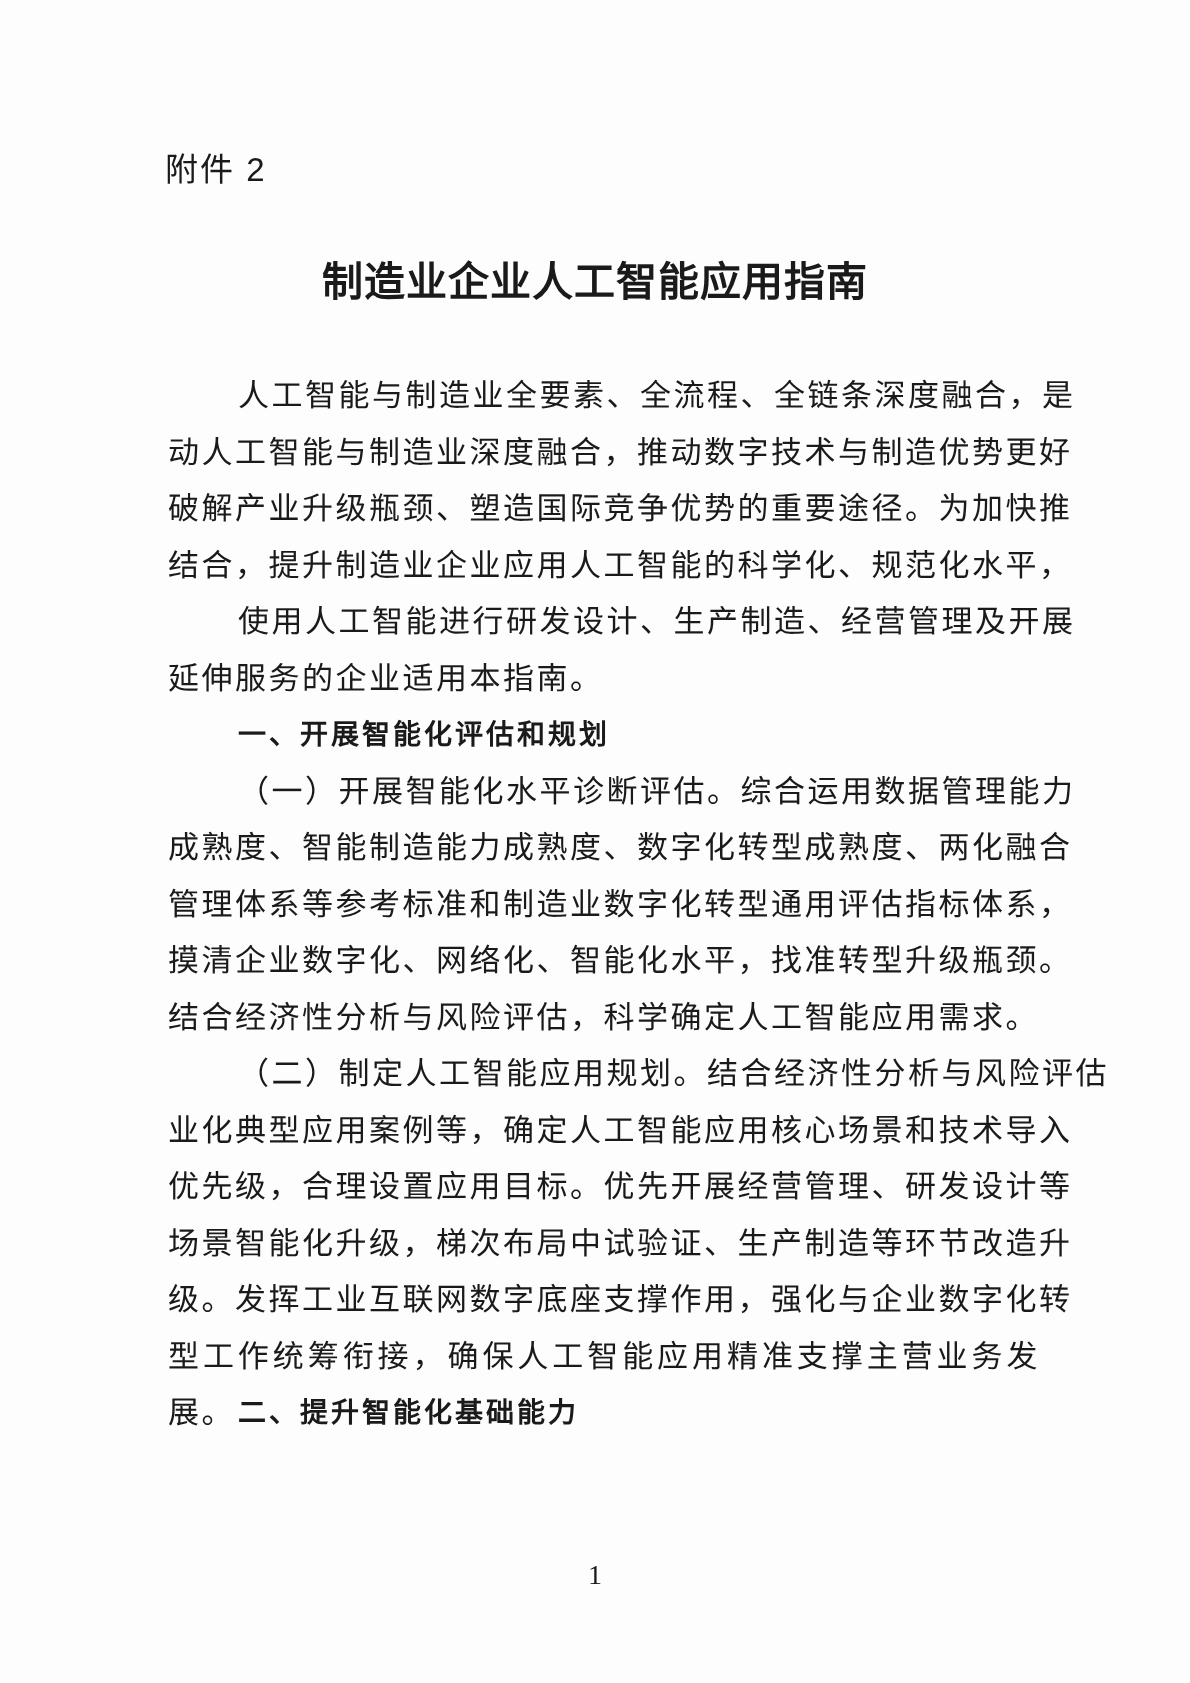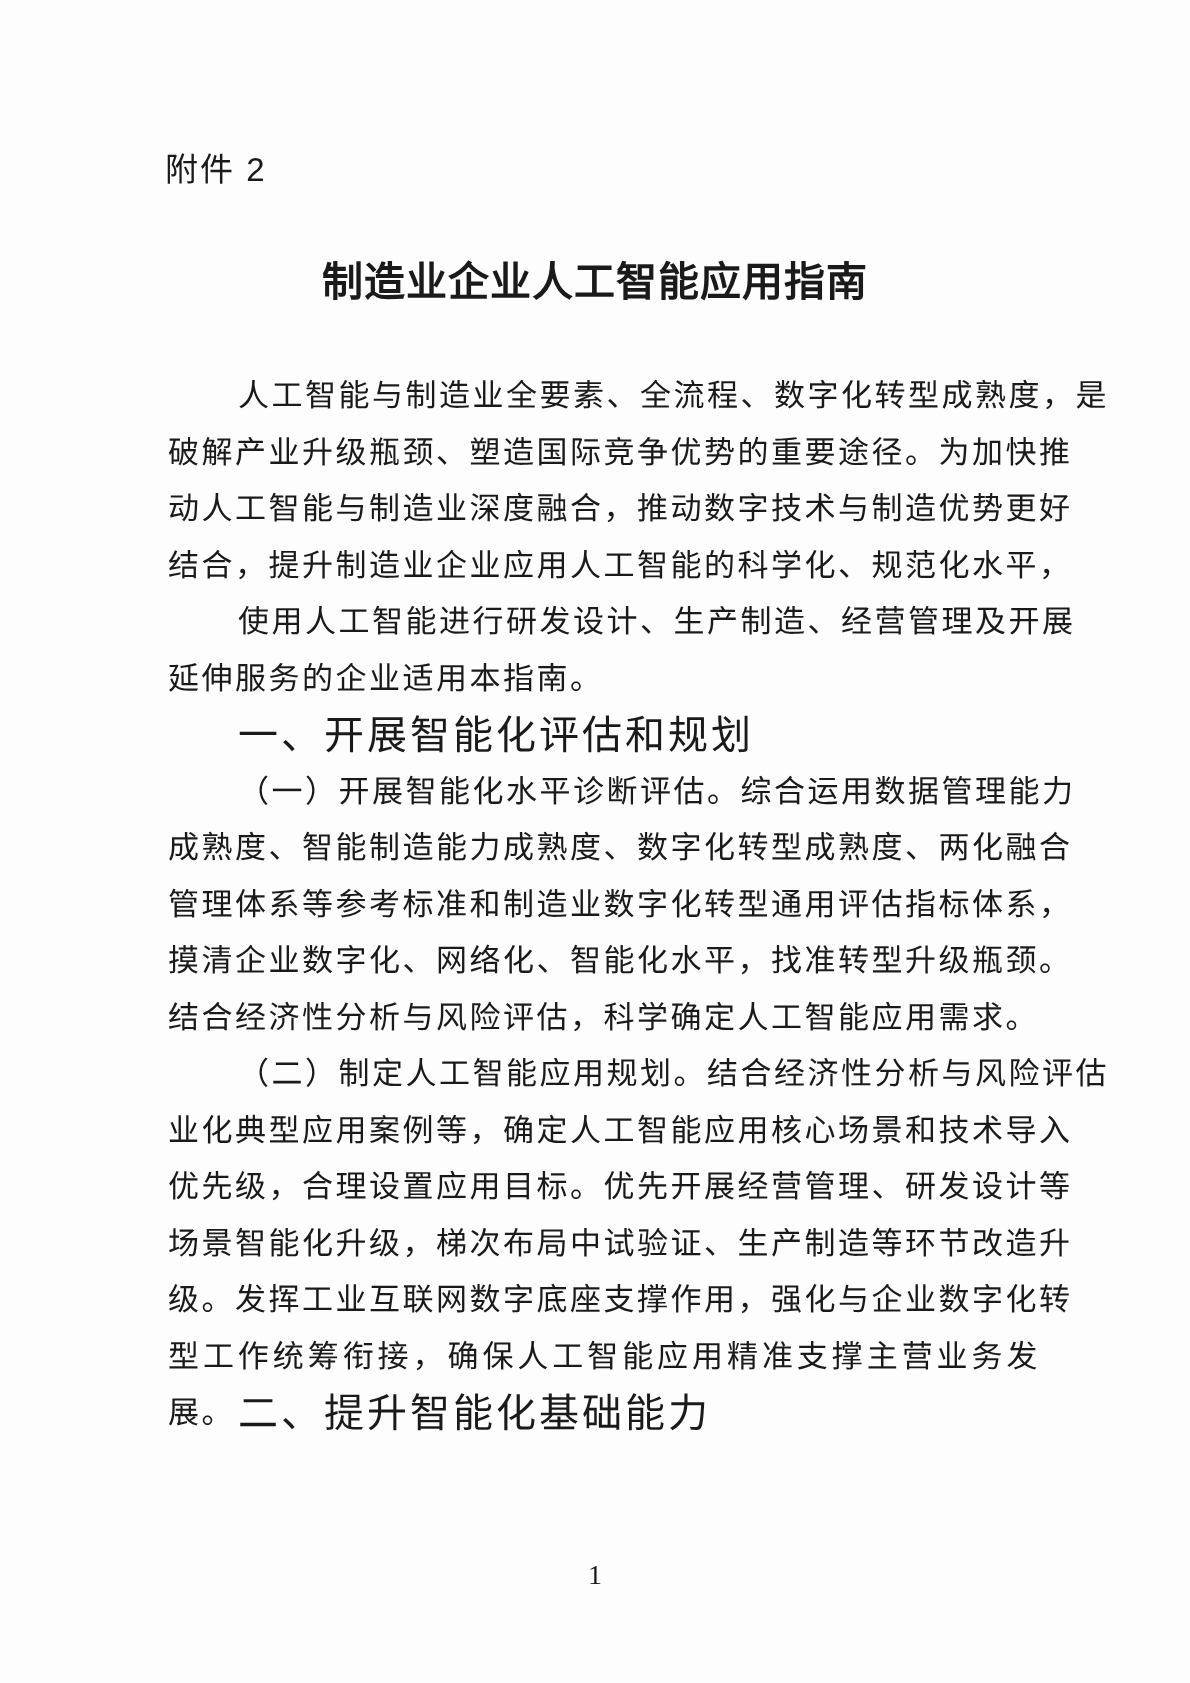--- a/index.html
+++ b/index.html
@@ -57,22 +57,22 @@
   }
   .doc-line.indent {
     text-indent: 70px;
   }
   .doc-line.last {
     text-align-last: left;
     white-space: normal;
   }
   .doc-line.heading {
     font-family: "Liberation Sans", "DejaVu Sans", sans-serif;
-    font-weight: normal;
-    font-size: 40px;
+    font-weight: bold;
+    font-size: 28px;
     letter-spacing: 3px;
     text-align-last: left;
     text-indent: 70px;
   }
   .page-number {
     position: absolute;
     left: 0;
     top: 1558px;
     width: 100%;
     text-align: center;
@@ -85,23 +85,23 @@
 <body>
 
 <div class="page" style="background: rgb(253, 253, 253); color: rgb(26, 26, 26);">
 
   <div class="attachment-label">附件 2</div>
 
   <h1 class="doc-title" style="margin:0; font-weight:bold;">制造业企业人工智能应用指南</h1>
 
   <div class="doc-body">
 
-  <div class="doc-line indent">人工智能与制造业全要素、全流程、数字化转型成熟度，是</div>
+  <div class="doc-line indent">人工智能与制造业全要素、全流程、全链条深度融合，是</div>
+      <div class="doc-line">动人工智能与制造业深度融合，推动数字技术与制造优势更好</div>
       <div class="doc-line">破解产业升级瓶颈、塑造国际竞争优势的重要途径。为加快推</div>
-      <div class="doc-line">动人工智能与制造业深度融合，推动数字技术与制造优势更好</div>
       <div class="doc-line">结合，提升制造业企业应用人工智能的科学化、规范化水平，</div>
       <div class="doc-line indent">使用人工智能进行研发设计、生产制造、经营管理及开展</div>
       <div class="doc-line last">延伸服务的企业适用本指南。</div>
       <div class="doc-line heading">一、开展智能化评估和规划</div>
       <div class="doc-line indent">（一）开展智能化水平诊断评估。综合运用数据管理能力</div>
       <div class="doc-line">成熟度、智能制造能力成熟度、数字化转型成熟度、两化融合</div>
       <div class="doc-line">管理体系等参考标准和制造业数字化转型通用评估指标体系，</div>
       <div class="doc-line">摸清企业数字化、网络化、智能化水平，找准转型升级瓶颈。</div>
       <div class="doc-line last">结合经济性分析与风险评估，科学确定人工智能应用需求。</div>
       <div class="doc-line indent">（二）制定人工智能应用规划。结合经济性分析与风险评估</div>

